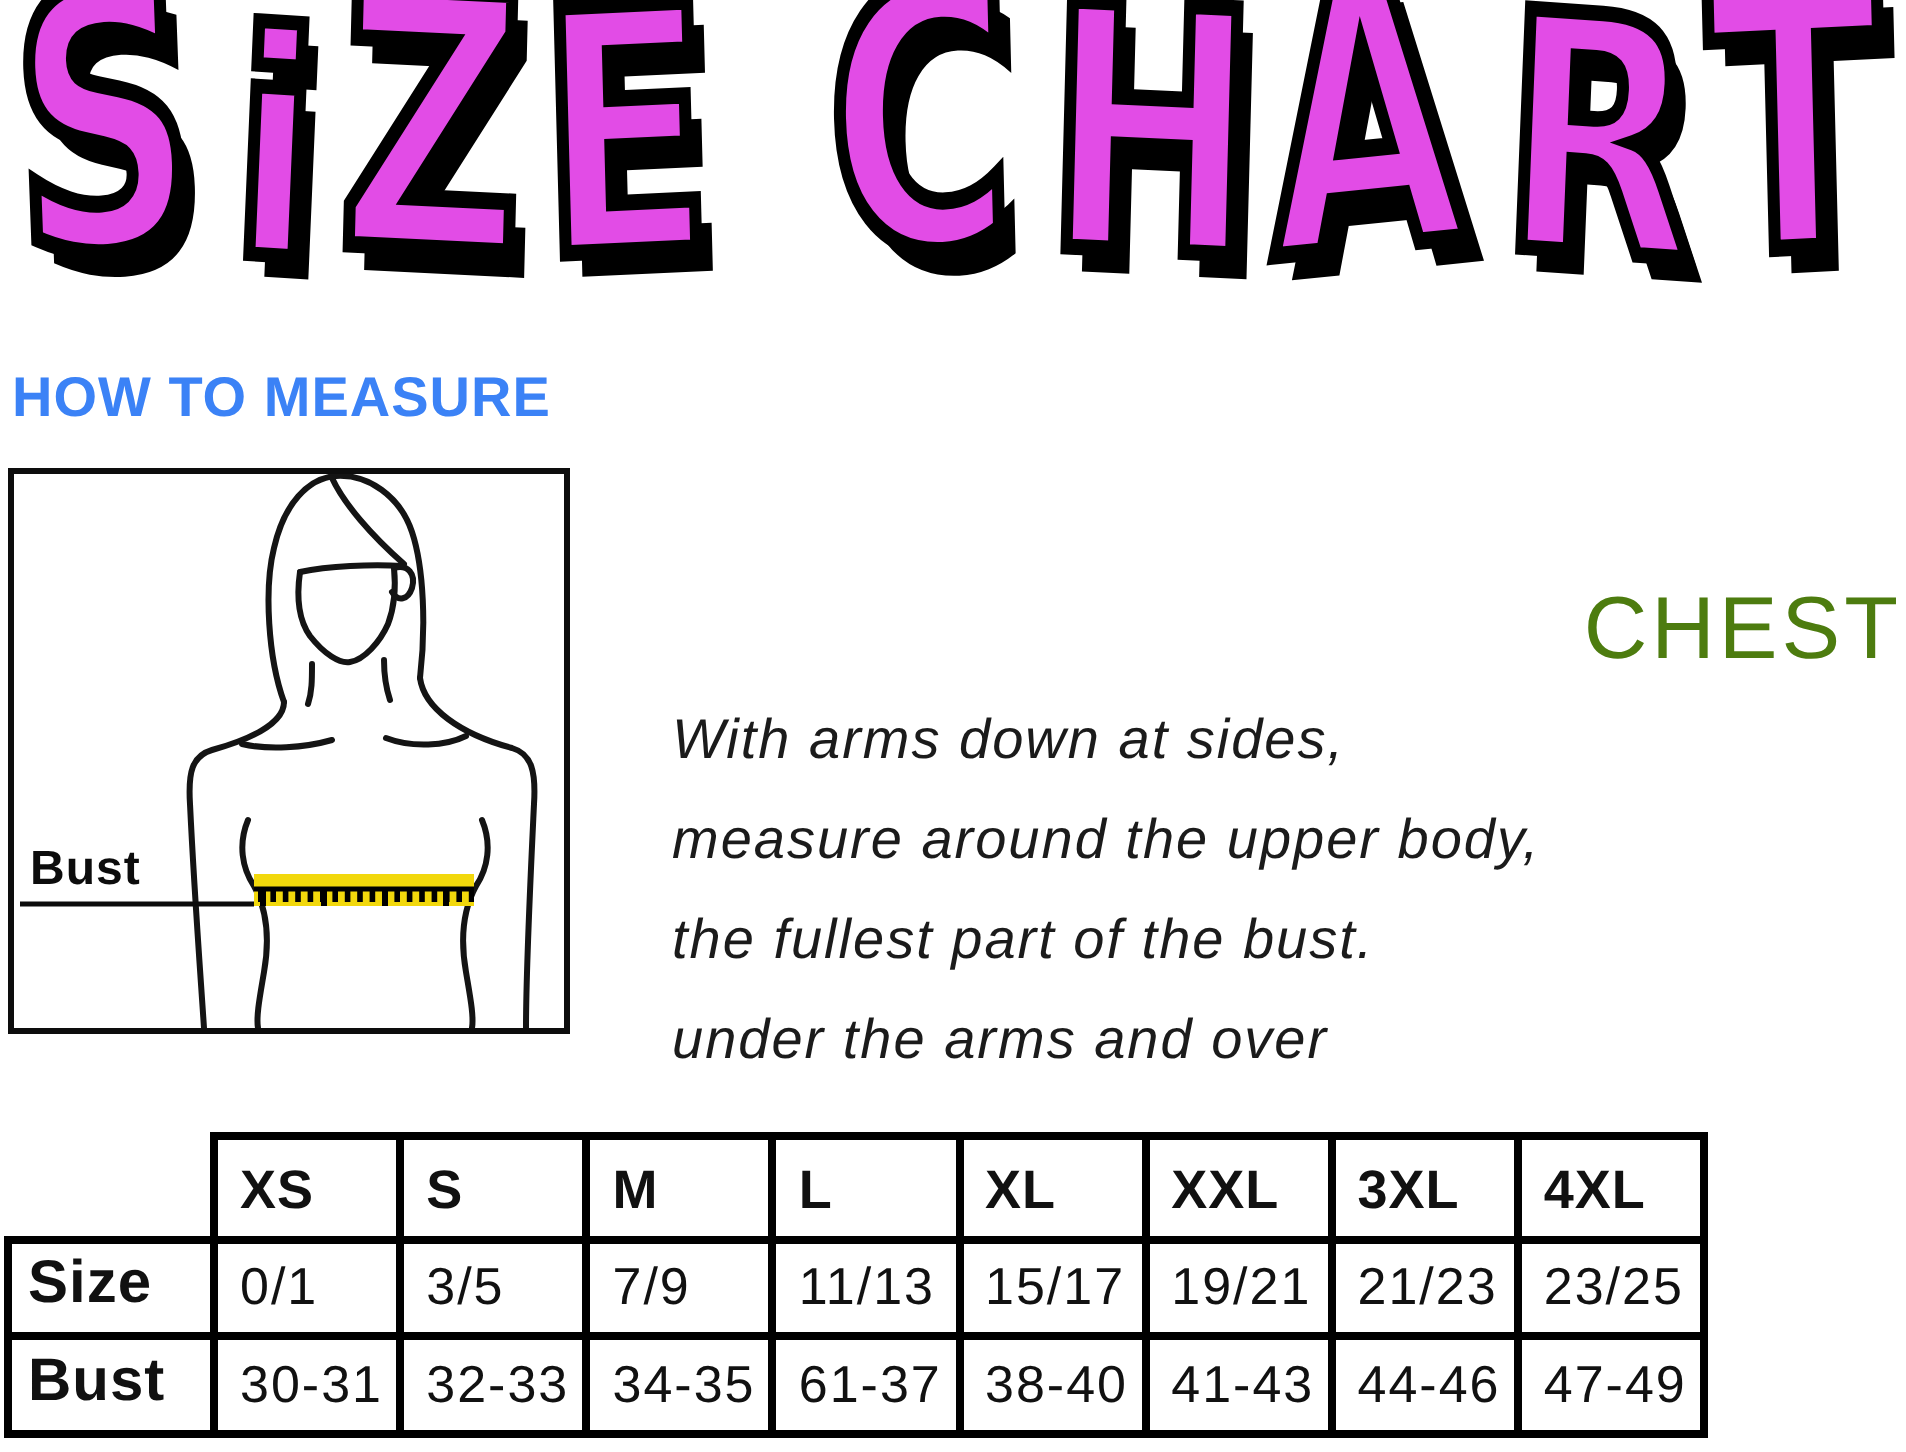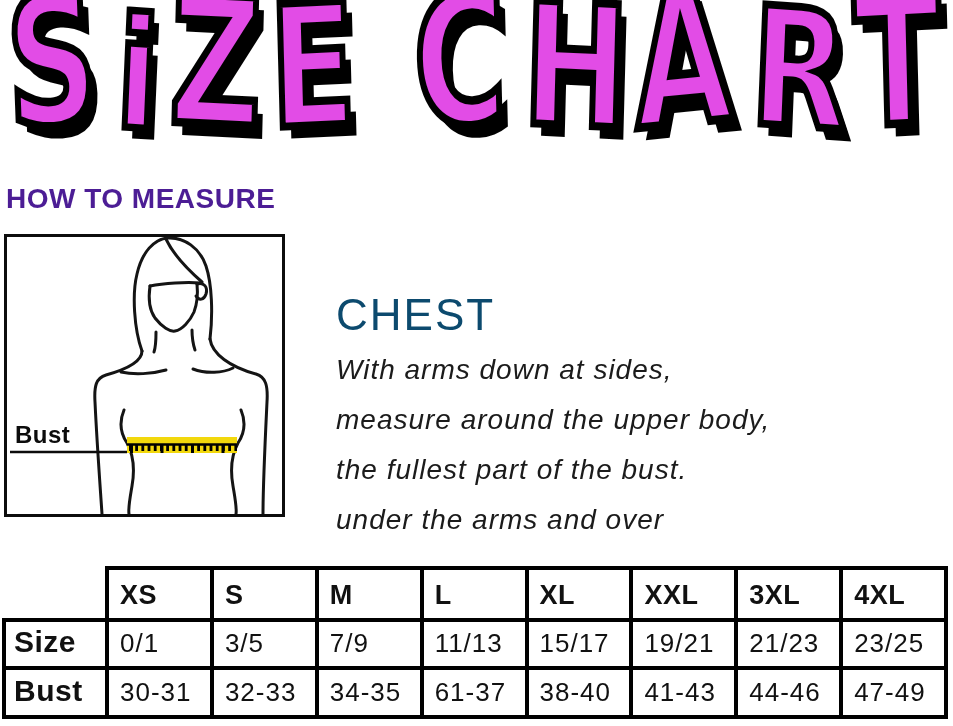--- a/index.html
+++ b/index.html
@@ -35,42 +35,42 @@
   .tl:nth-child(4){transform:scaleY(1.34) rotate(-2deg);}
   .tl:nth-child(6){transform:scaleY(1.44) rotate(-2deg);}
   .tl:nth-child(7){transform:scaleY(1.34) rotate(2deg);}
   .tl:nth-child(8){transform:scaleY(1.45) rotate(-4deg);}
   .tl:nth-child(9){transform:scaleY(1.30) rotate(3deg);}
   .tl:nth-child(10){transform:scaleY(1.42) rotate(-2deg);}
 
   
   .htm-heading{
     position:absolute;left:6px;top:183px;
-    font-size:28px;font-weight:bold;letter-spacing:.5px;color:#4c1d95;
+    font-size:28px;font-weight:bold;letter-spacing:.5px;color:#3b82f6;
   }
   .measure-box{
     position:absolute;left:4px;top:234px;width:281px;height:283px;
     border:3px solid #0d0d0d;background:#fff;
   }
   .measure-box svg{display:block;width:275px;height:277px;}
   .bust-label{
     position:absolute;left:8px;top:184px;
     font-size:24px;font-weight:bold;color:#0c0c0c;letter-spacing:.5px;
   }
 
   
   .chest-block{position:absolute;left:336px;top:292px;width:615px;}
   .chest-heading{
-    font-size:44px;font-weight:400;letter-spacing:2px;color:#0c4a6e;line-height:1.05;
+    font-size:44px;font-weight:400;letter-spacing:2px;color:#4d7c0f;line-height:1.05;text-align:right;
   }
   .chest-lines{margin-top:7px;font-size:28px;line-height:50px;letter-spacing:1px;color:#1b1b1b;font-weight:400;font-style:italic;}
 
   
   table.size-chart{
-    position:absolute;left:2px;top:566px;width:946px;
+    position:absolute;left:2px;top:566px;width:852px;
     border-collapse:collapse;table-layout:fixed;
   }
   table.size-chart col.label-col{width:103px;}
   table.size-chart th,table.size-chart td{
     border:4px solid #000;vertical-align:bottom;text-align:left;
     padding:0 2px 7px 11px;font-weight:400;
   }
   table.size-chart .blank{border:none;background:transparent;}
   tr.header-row th{height:52px;font-size:27px;font-weight:bold;letter-spacing:.5px;}
   tr.size-row th,tr.bust-row th{font-size:30px;font-weight:bold;padding-left:8px;letter-spacing:.5px;}

